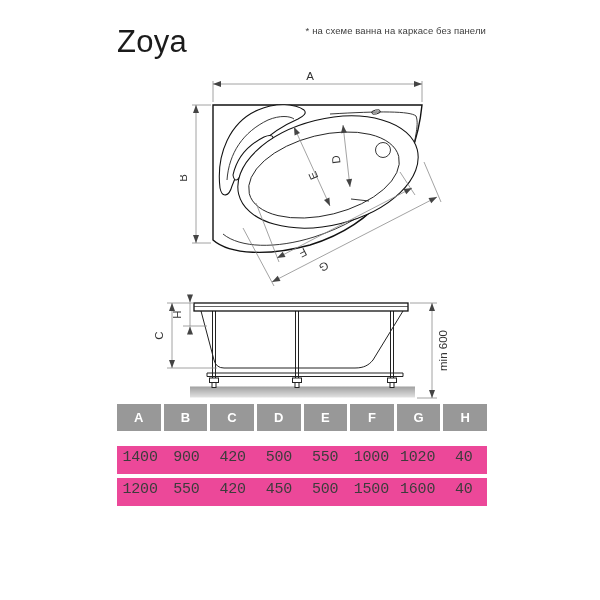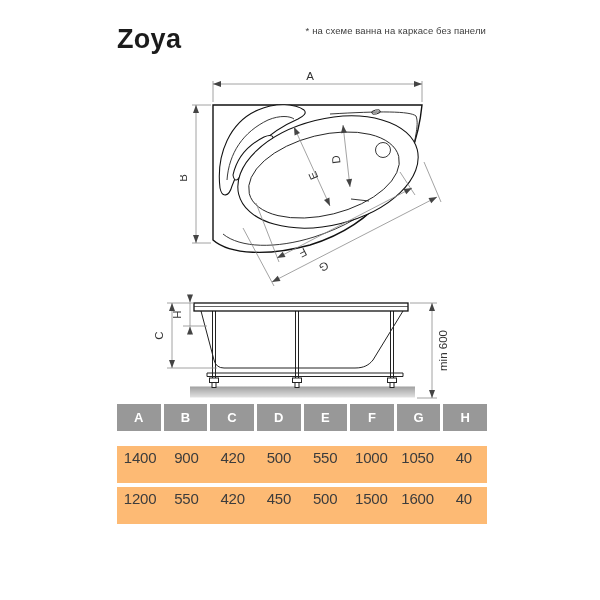--- a/index.html
+++ b/index.html
@@ -1,38 +1,38 @@
 <!DOCTYPE html>
 <html><head>
 <meta charset="utf-8">
 <style>
   html,body{margin:0;padding:0;background:#fff;}
   body{width:600px;height:600px;position:relative;overflow:hidden;
        font-family:"Liberation Sans","DejaVu Sans",sans-serif;color:#1b1b1b;}
   .footnote{position:absolute;top:25px;right:114px;font-size:9.5px;color:#3d3d3d;
             letter-spacing:.1px;}
-  .title{position:absolute;left:117px;top:24px;font-size:27px;font-weight:700;
+  .title{position:absolute;left:117px;top:24px;font-size:31px;font-weight:400;
          color:#1b1b1b;letter-spacing:.3px;}
   .svgbox{position:absolute;}
   #topview{left:180px;top:58px;width:292px;height:242px;}
   #frontview{left:150px;top:290px;width:320px;height:115px;}
   .outline{fill:#ffffff;stroke:#111111;stroke-width:1.4;}
   .inner{fill:none;stroke:#222222;stroke-width:0.9;}
   .innerF{fill:#ffffff;stroke:#111111;stroke-width:1.05;}
   .dim{stroke:#8c8c8c;stroke-width:0.8;fill:none;}
   .dimtxt{fill:#333333;font-size:11.5px;font-family:"Liberation Sans",sans-serif;}
   .frame{stroke:#222222;stroke-width:1;fill:none;}
   .frameF{stroke:#222222;stroke-width:1;fill:#ffffff;}
   
   .spec-table{position:absolute;left:117px;top:404px;width:370px;}
   .thead{display:flex;gap:3px;height:27px;}
   .th{flex:1;background:#989898;color:#ffffff;font-size:13px;font-weight:bold;
       text-align:center;line-height:27px;}
   .tbody{margin-top:15px;}
-  .tr{display:flex;height:37px;background:#fdba74;margin-bottom:4px;}
+  .tr{display:flex;height:28px;background:#ec4899;margin-bottom:4px;font-family:Liberation Mono, monospace;}
   .td{flex:1;text-align:center;line-height:24px;font-size:15px;color:#3c3c3c;
       letter-spacing:-0.2px;}
 </style>
 </head>
 <body>
 
 <div class="footnote">* на схеме ванна на каркасе без панели</div>
 <div class="title">Zoya</div>
 
 <svg id="topview" class="svgbox" viewBox="0 0 292 242">
@@ -170,21 +170,21 @@
     <div class="th">H</div>
   </div>
   <div class="tbody">
     <div class="tr">
       <div class="td">1400</div>
       <div class="td">900</div>
       <div class="td">420</div>
       <div class="td">500</div>
       <div class="td">550</div>
       <div class="td">1000</div>
-      <div class="td">1050</div>
+      <div class="td">1020</div>
       <div class="td">40</div>
     </div>
     <div class="tr">
       <div class="td">1200</div>
       <div class="td">550</div>
       <div class="td">420</div>
       <div class="td">450</div>
       <div class="td">500</div>
       <div class="td">1500</div>
       <div class="td">1600</div>

